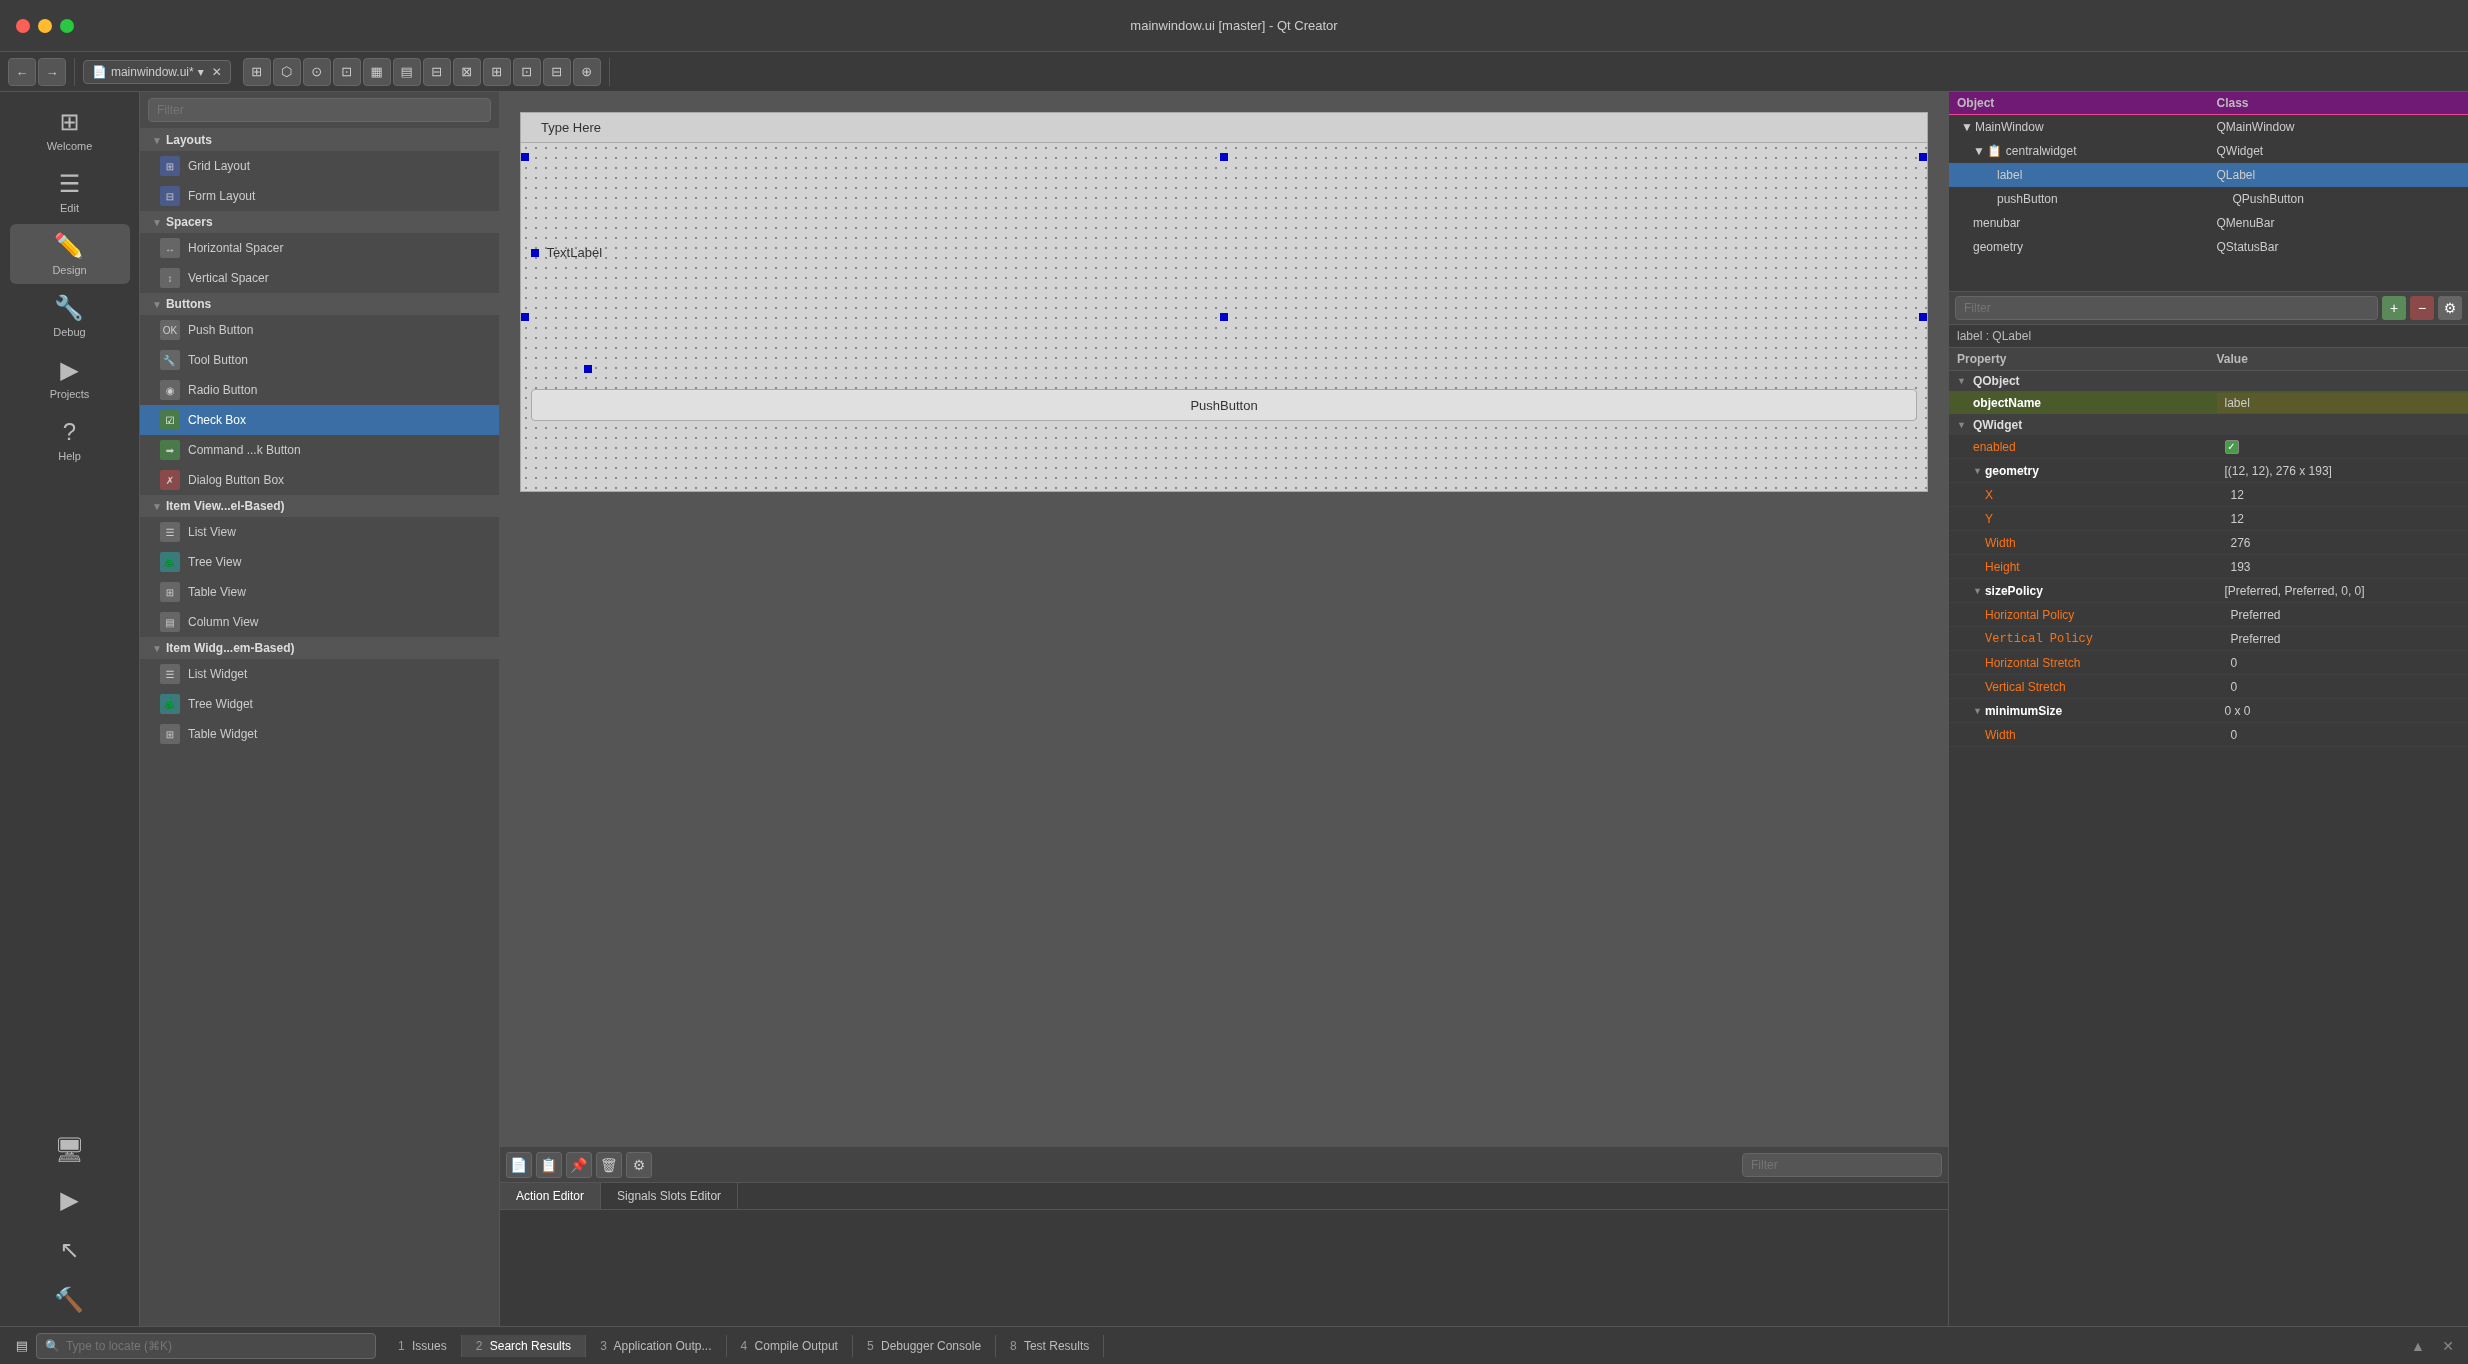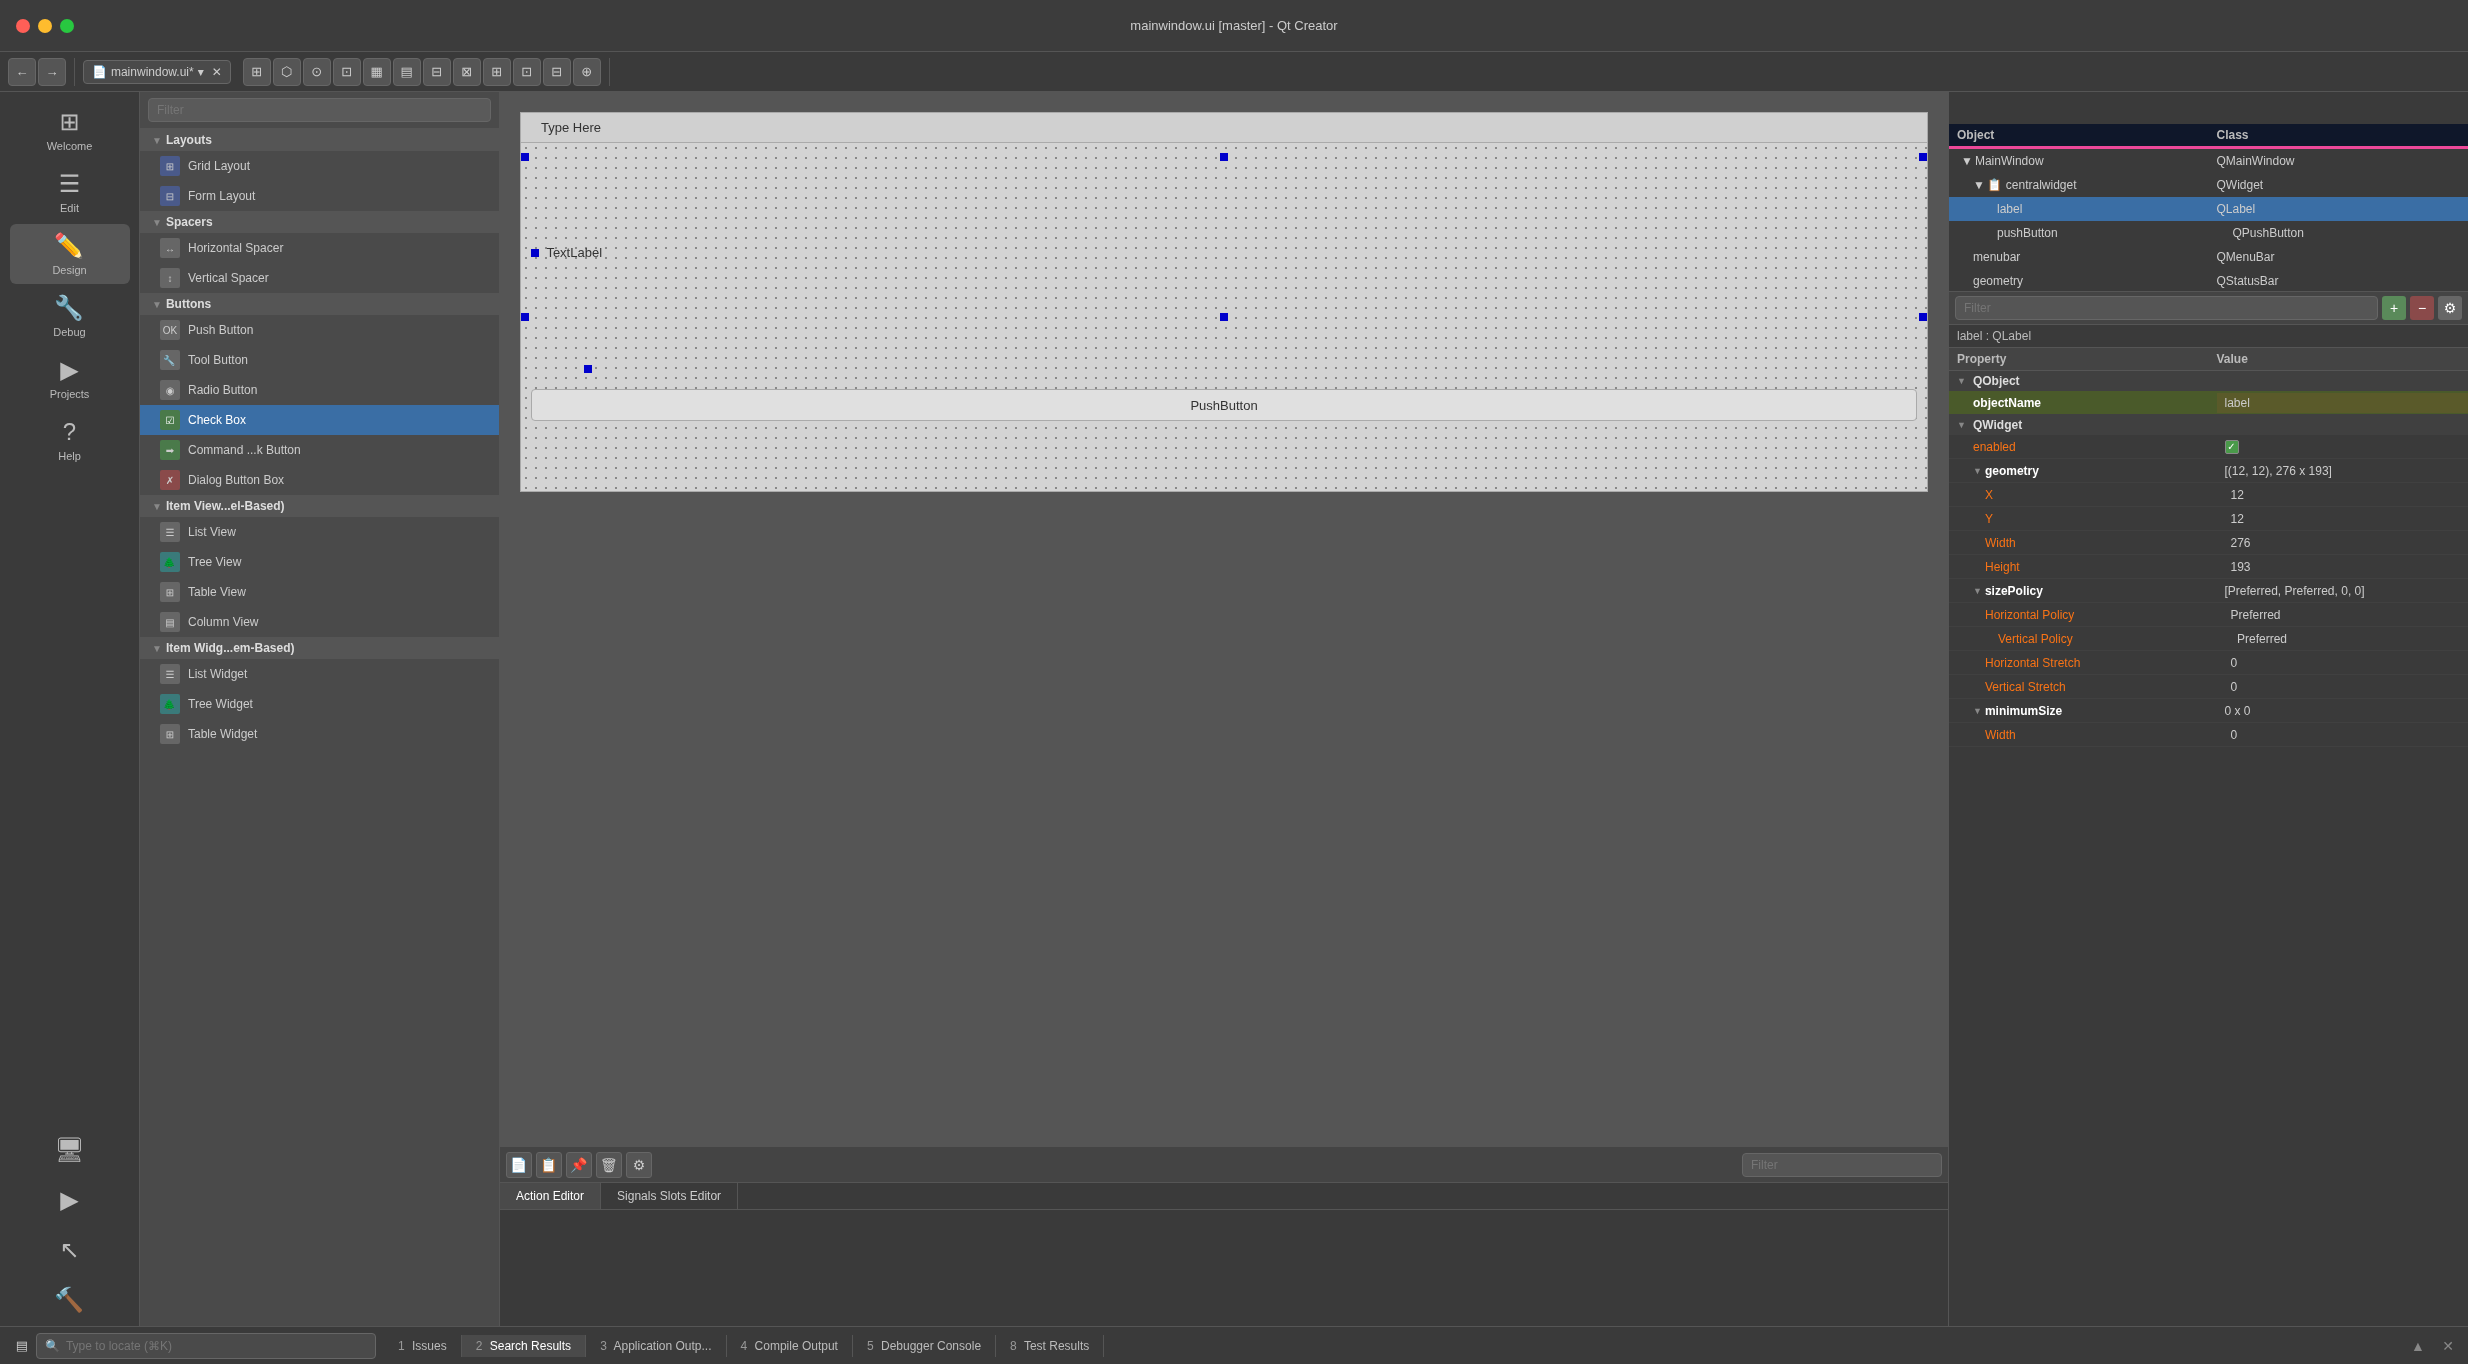--- a/index.html
+++ b/index.html
@@ -325,23 +325,22 @@
       flex-direction: column;
       overflow: hidden;
     }
     .obj-tree {
       height: 200px;
       border-bottom: 1px solid #555;
       overflow: hidden;
     }
     .obj-tree-header {
       display: flex;
-      background: #0f172a;
-      border-bottom: 3px solid #ec4899;
-      margin-top: 32px;
+      background: #701a75;
+      border-bottom: 1px solid #ec4899;
     }
     .obj-col {
       padding: 4px 8px;
       font-size: 12px;
       color: #bbb;
       font-weight: 600;
     }
     .obj-col:first-child { flex: 1; }
     .obj-col:last-child { flex: 1; }
     .obj-row {
@@ -864,21 +863,21 @@
         <div class="prop-name bold" style="display:flex; align-items:center;">
           <span class="prop-triangle">▼</span>sizePolicy
         </div>
         <div class="prop-value">[Preferred, Preferred, 0, 0]</div>
       </div>
       <div class="prop-row">
         <div class="prop-name" style="padding-left:36px;">Horizontal Policy</div>
         <div class="prop-value">Preferred</div>
       </div>
       <div class="prop-row">
-        <div class="prop-name" style="padding-left:49px;">Vertical Policy</div>
+        <div class="prop-name" style="padding-left:36px;font-family:Liberation Mono, monospace;">Vertical Policy</div>
         <div class="prop-value">Preferred</div>
       </div>
       <div class="prop-row">
         <div class="prop-name" style="padding-left:36px;">Horizontal Stretch</div>
         <div class="prop-value">0</div>
       </div>
       <div class="prop-row">
         <div class="prop-name" style="padding-left:36px;">Vertical Stretch</div>
         <div class="prop-value">0</div>
       </div>

